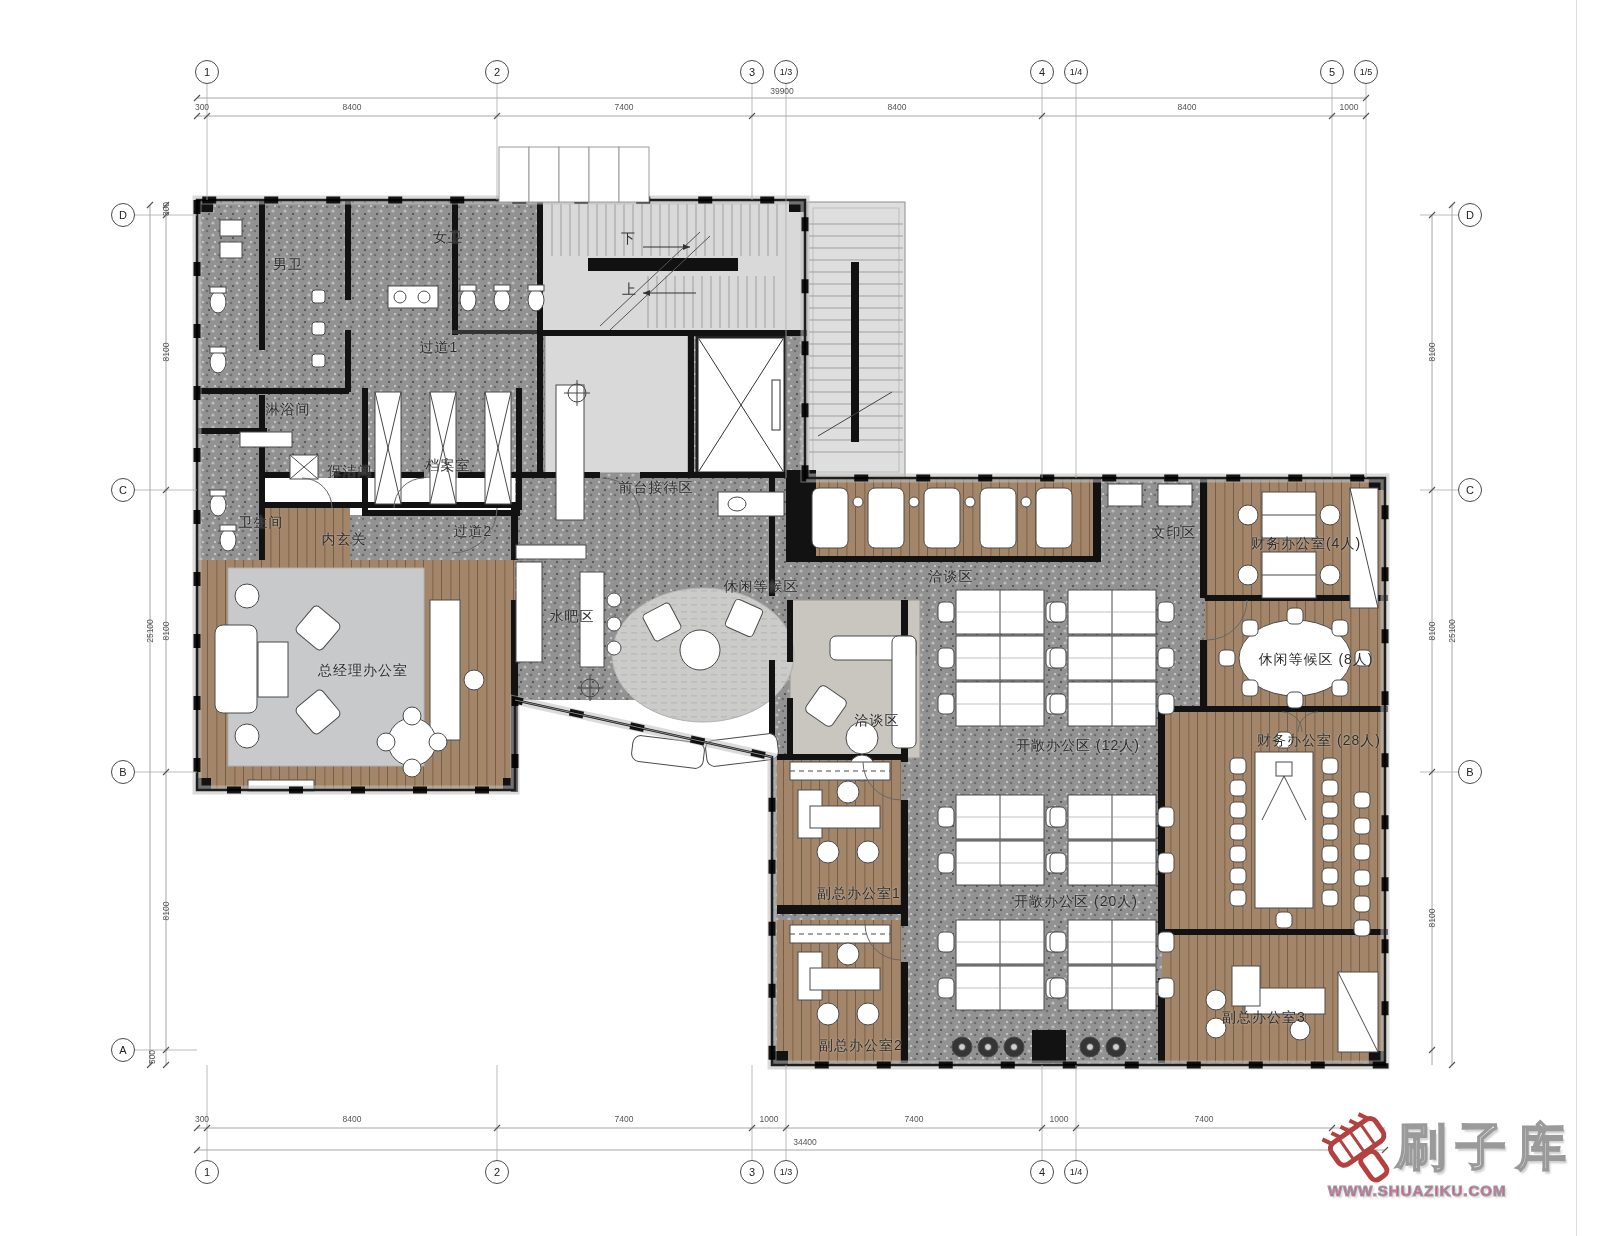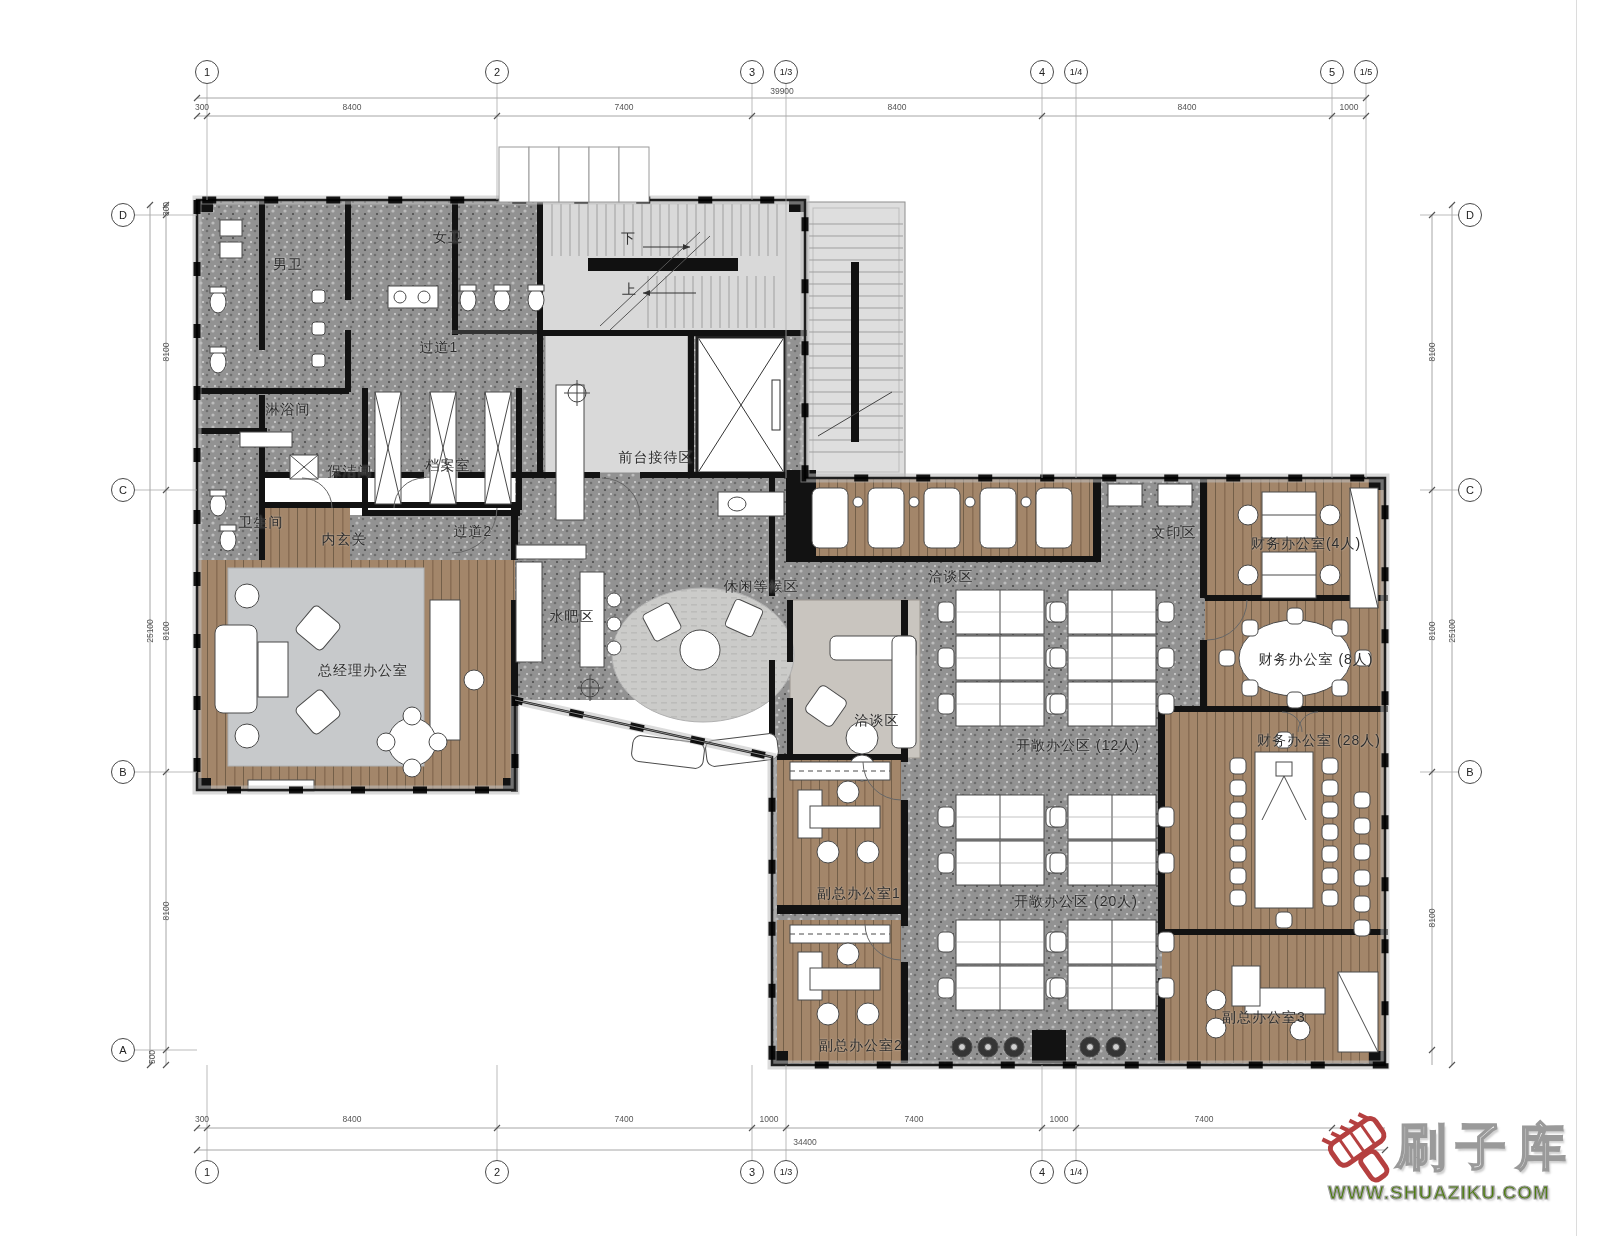--- a/index.html
+++ b/index.html
@@ -12,21 +12,21 @@
   .bubble{position:absolute;width:24px;height:24px;border:1.3px solid #4a4a4a;border-radius:50%;
           background:#fff;display:flex;align-items:center;justify-content:center;
           font-size:11px;color:#222;transform:translate(-50%,-50%);box-sizing:border-box;}
   .bubble.frac{font-size:9px;}
   .dim{position:absolute;transform:translate(-50%,-50%);font-size:8.5px;color:#555;white-space:nowrap;}
   .dim.v{transform:translate(-50%,-50%) rotate(-90deg);}
   .watermark{position:absolute;left:1318px;top:1096px;width:260px;height:130px;}
   .wm-brand{position:absolute;left:78px;top:18px;font-size:50px;font-weight:bold;letter-spacing:10px;
             color:#fdfdfd;-webkit-text-stroke:1.6px #9a9a9a;
             text-shadow:2px 3px 2px rgba(120,120,120,.35);}
-  .wm-url{position:absolute;left:10px;top:86px;font-size:19px;font-weight:bold;color:#4d7c0f;
+  .wm-url{position:absolute;left:10px;top:86px;font-size:15px;font-weight:bold;color:#ec4899;
           -webkit-text-stroke:1.2px #9e9e9e;letter-spacing:1px;
           text-shadow:2px 2px 2px rgba(120,120,120,.3);}
   .sheet-edge{position:absolute;left:1576px;top:0;width:1px;height:1236px;background:#dcdcdc;}
 </style>
 </head>
 <body>
 
 <div class="sheet">
 
 <svg class="plan-svg" width="1600" height="1236" viewBox="0 0 1600 1236">
@@ -549,28 +549,28 @@
 
   <span class="room-label" style="left:288px;top:265px">男卫</span>
   <span class="room-label" style="left:448px;top:238px">女卫</span>
   <span class="room-label" style="left:439px;top:348px">过道1</span>
   <span class="room-label" style="left:288px;top:410px">淋浴间</span>
   <span class="room-label" style="left:350px;top:472px">保洁间</span>
   <span class="room-label" style="left:448px;top:466px">档案室</span>
   <span class="room-label" style="left:261px;top:523px">卫生间</span>
   <span class="room-label" style="left:344px;top:540px">内玄关</span>
   <span class="room-label" style="left:473px;top:532px">过道2</span>
-  <span class="room-label" style="left:656px;top:458px">前台接待区</span>
+  <span class="room-label" style="left:656px;top:488px">前台接待区</span>
   <span class="room-label" style="left:572px;top:617px">水吧区</span>
   <span class="room-label" style="left:761px;top:587px">休闲等候区</span>
   <span class="room-label" style="left:363px;top:671px">总经理办公室</span>
   <span class="room-label" style="left:951px;top:577px">洽谈区</span>
   <span class="room-label" style="left:1174px;top:533px">文印区</span>
   <span class="room-label" style="left:1306px;top:544px">财务办公室(4人)</span>
-  <span class="room-label" style="left:1316px;top:660px">财务办公室 (8人)</span>
+  <span class="room-label" style="left:1316px;top:660px">休闲等候区 (8人)</span>
   <span class="room-label" style="left:1319px;top:741px">财务办公室 (28人)</span>
   <span class="room-label" style="left:877px;top:721px">洽谈区</span>
   <span class="room-label" style="left:1078px;top:746px">开敞办公区 (12人)</span>
   <span class="room-label" style="left:1076px;top:902px">开敞办公区 (20人)</span>
   <span class="room-label" style="left:859px;top:894px">副总办公室1</span>
   <span class="room-label" style="left:861px;top:1046px">副总办公室2</span>
   <span class="room-label" style="left:1264px;top:1018px">副总办公室3</span>
 
   <span class="stair-label" style="left:628px;top:239px">下</span>
   <span class="stair-label" style="left:629px;top:290px">上</span>

